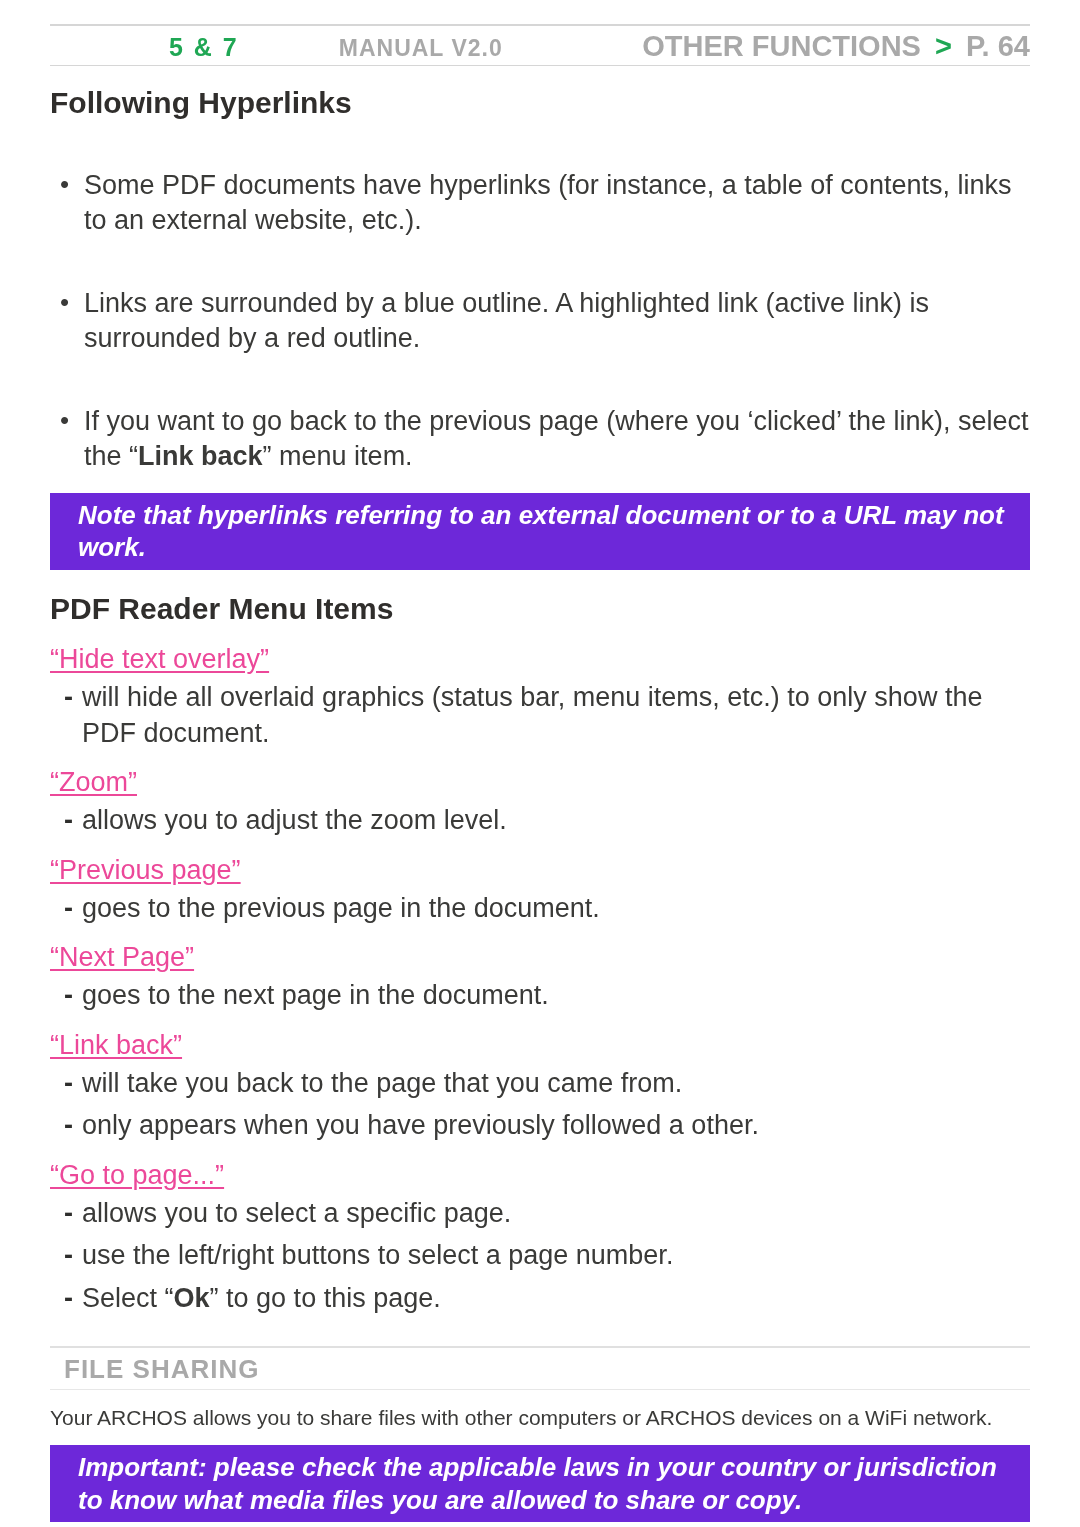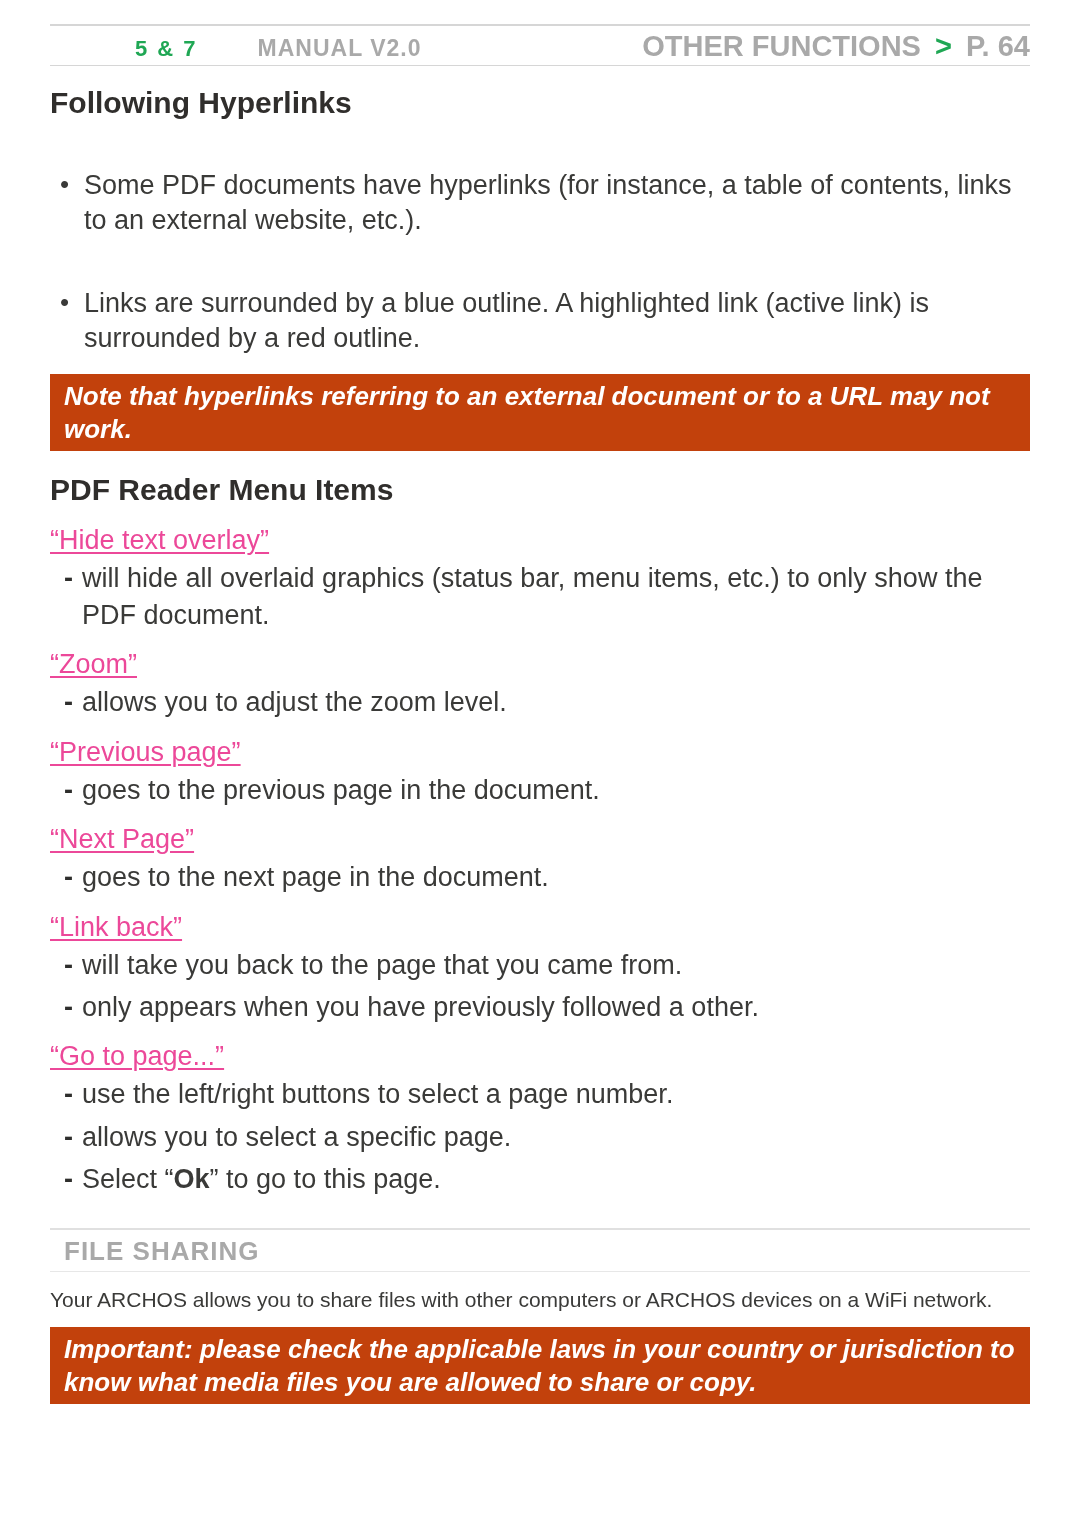--- a/index.html
+++ b/index.html
@@ -21,30 +21,30 @@
   }
   .header-row {
     display: flex;
     align-items: baseline;
     margin-bottom: 2px;
   }
   .header-left {
     color: #1fa754;
     font-weight: 800;
     letter-spacing: 2px;
-    font-size: 22px;
-    margin-left: 85px;
+    font-size: 25px;
+    margin-left: 119px;
     font-family: "Arial Black", Arial, sans-serif;
   }
   .header-mid {
     color: #a9a9a9;
     font-weight: 800;
     letter-spacing: 1px;
     font-size: 23px;
-    margin-left: 60px;
+    margin-left: 100px;
     font-family: "Arial Narrow", Arial, sans-serif;
     font-stretch: condensed;
   }
   .header-right {
     margin-left: auto;
     color: #a9a9a9;
     font-weight: 800;
     font-size: 29px;
     font-family: "Arial Narrow", Arial, sans-serif;
     font-stretch: condensed;
@@ -101,26 +101,26 @@
   ul.dash > li::before {
     content: "-";
     position: absolute;
     left: -18px;
     top: 0;
     font-weight: 800;
     color: #2e2e2c;
     font-size: 27px;
   }
   .note-box {
-    background: #c2410c;
+    background: #6d28d9;
     color: #fff;
     font-style: italic;
     font-weight: 700;
     font-size: 26px;
-    padding: 6px 14px 6px 14px;
+    padding: 6px 14px 6px 28px;
     margin: 6px 0 22px 0;
     line-height: 1.25;
   }
   .menu-name {
     font-size: 27px;
     color: #ec4899;
     text-decoration: underline;
     text-underline-offset: 3px;
     margin: 16px 0 4px 0;
     display: block;
@@ -166,20 +166,23 @@
       <span class="gt">&gt;</span>
       <span>P. 64</span>
     </span>
   </div>
   <hr class="header-rule2">
 
   <div class="h3">Following Hyperlinks</div>
   <ul class="dot">
     <li>Some PDF documents have hyperlinks (for instance, a table of contents, links to an external website, etc.).</li>
     <li>Links are surrounded by a blue outline. A highlighted link (active link) is surrounded by a red outline.</li>
+    <li>
+      <span>If you want to go back to the previous page (where you ‘clicked’ the link), select the “</span><b class="embed">Link back</b><span>” menu item.</span>
+    </li>
   </ul>
   <div class="note-box">Note that hyperlinks referring to an external document or to a URL may not work.</div>
 
   <div class="h3">PDF Reader Menu Items</div>
 
   <span class="menu-name">“Hide text overlay”</span>
   <ul class="dash">
     <li>will hide all overlaid graphics (status bar, menu items, etc.) to only show the PDF document.</li>
   </ul>
 
@@ -199,22 +202,22 @@
   </ul>
 
   <span class="menu-name">“Link back”</span>
   <ul class="dash">
     <li>will take you back to the page that you came from.</li>
     <li>only appears when you have previously followed a other.</li>
   </ul>
 
   <span class="menu-name">“Go to page...”</span>
   <ul class="dash">
+    <li>allows you to select a specific page.</li>
     <li>use the left/right buttons to select a page number.</li>
-    <li>allows you to select a specific page.</li>
     <li>
       <span>Select “</span><b class="embed">Ok</b><span>” to go to this page.</span>
     </li>
   </ul>
 
   <hr class="section-rule-top">
   <div class="section-title">FILE SHARING</div>
   <hr class="section-rule-bot">
 
   <div class="body-xl">Your ARCHOS allows you to share files with other computers or ARCHOS devices on a WiFi network.</div>

